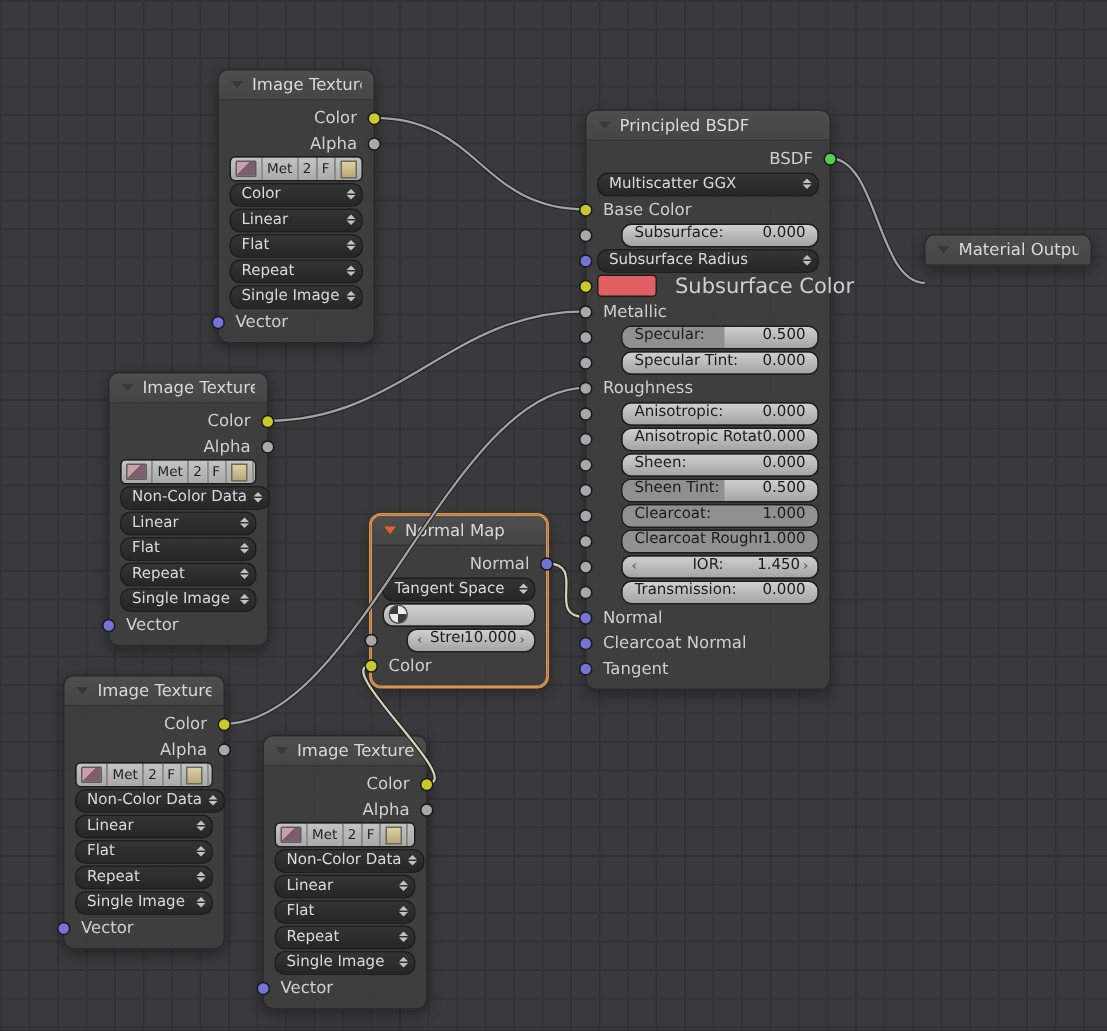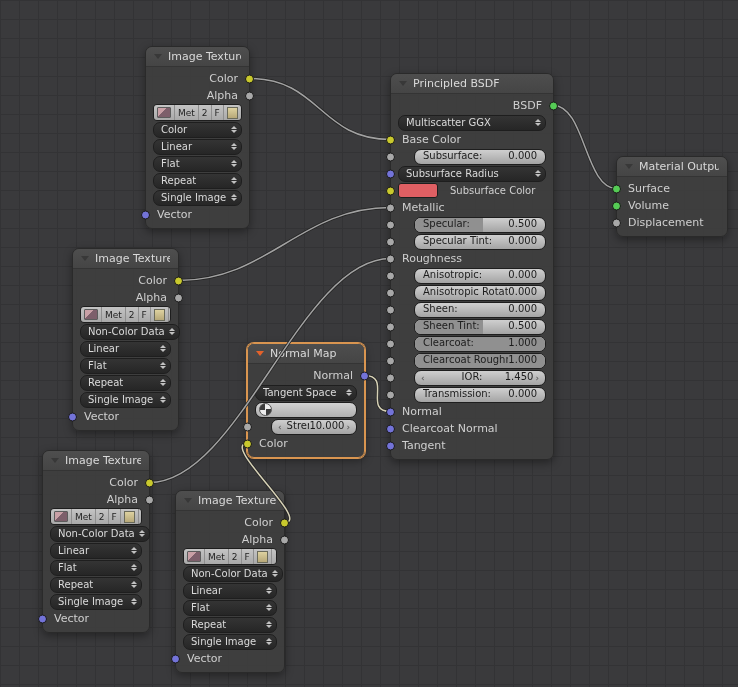--- a/index.html
+++ b/index.html
@@ -58,21 +58,21 @@
   .datablock{flex:1;height:15px;display:flex;border:1px solid #1e1e1e;border-radius:4px;overflow:hidden;}
   .db-seg{display:flex;align-items:center;justify-content:center;padding:0 3px;font-size:9px;color:#1f1f1f;background:linear-gradient(#c4c4c4,#a9a9a9);border-right:1px solid #8e8e8e;white-space:nowrap;}
   .db-seg:last-child{border-right:none;}
   .db-name{flex:1;justify-content:flex-start;text-align:right;}
   .img-ico{width:12px;height:9px;border-radius:1px;background:linear-gradient(135deg,#c9a0a6 0 40%,#7d5f6b 40% 100%);border:1px solid #5c5c5c;}
   .new-ico{width:9px;height:10px;background:linear-gradient(#ded2a0,#b7a878);border:1px solid #6a6a5a;}
   .x-ico{font-size:8px;color:#3c3c3c;}
   .uvfield{flex:1;height:14px;display:flex;align-items:center;padding:0 3px;background:linear-gradient(#d2d2d2,#b0b0b0);border:1px solid #1e1e1e;border-radius:7px;}
   .checker{width:11px;height:11px;border-radius:50%;border:1px solid #555;background:conic-gradient(#ececec 0 25%,#3b3b3b 25% 50%,#ececec 50% 75%,#3b3b3b 75%);}
   .swatch{width:38px;height:13px;border-radius:3px;border:1px solid #1e1e1e;flex:0 0 auto;}
-  .cf-label{margin-left:12px;font-size:10px;color:#cfcfcf;white-space:nowrap;}
+  .cf-label{margin-left:12px;font-size:14px;color:#cfcfcf;white-space:nowrap;}
   #wires{position:absolute;left:0;top:0;z-index:10;pointer-events:none;}
 </style>
 </head>
 <body>
 
 <div id="canvas">
   <svg id="wires" width="738" height="687">
       <path d="M249.5,78.5 C320,78.5 320,139.5 390.5,139.5" fill="none" stroke="#242424" stroke-width="3"></path>
       <path d="M249.5,78.5 C320,78.5 320,139.5 390.5,139.5" fill="none" stroke="#a2a2a2" stroke-width="1.5"></path>
       <path d="M178.5,280.5 C268.5,280.5 300.5,207.5 390.5,207.5" fill="none" stroke="#242424" stroke-width="3"></path>
@@ -586,28 +586,14 @@
           <span class="lbl">Tangent</span>
           <span class="socket left s-vector"></span>
         </div>
       </div>
     </div>
     <div class="node" style="left: 616px; top: 156px; width: 110px;">
       <div class="nheader">
         <span class="tri"></span>
         <span class="ntitle">Material Output</span>
       </div>
-      <div class="nbody">
-        <div class="row in">
-          <span class="lbl">Surface</span>
-          <span class="socket left s-green"></span>
-        </div>
-        <div class="row in">
-          <span class="lbl">Volume</span>
-          <span class="socket left s-green"></span>
-        </div>
-        <div class="row in">
-          <span class="lbl">Displacement</span>
-          <span class="socket left s-gray"></span>
-        </div>
-      </div>
     </div>
   </div>
 
 </body></html>

